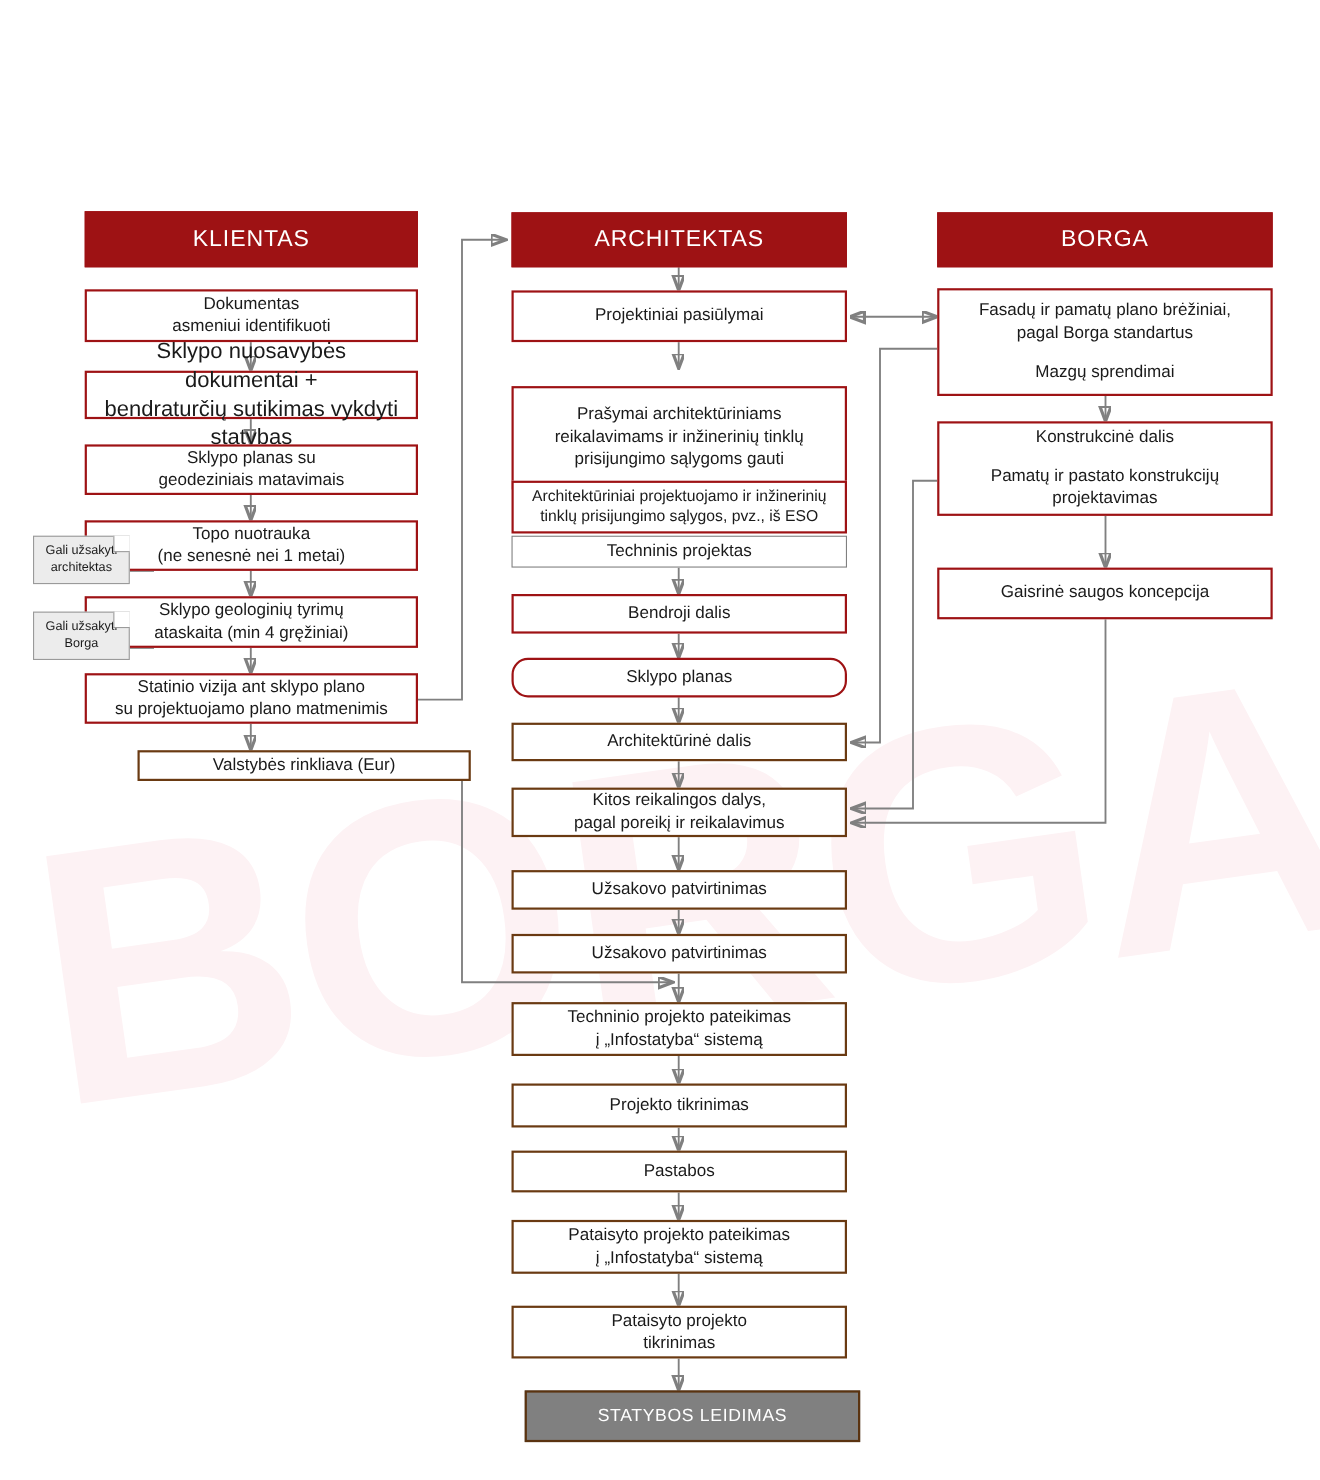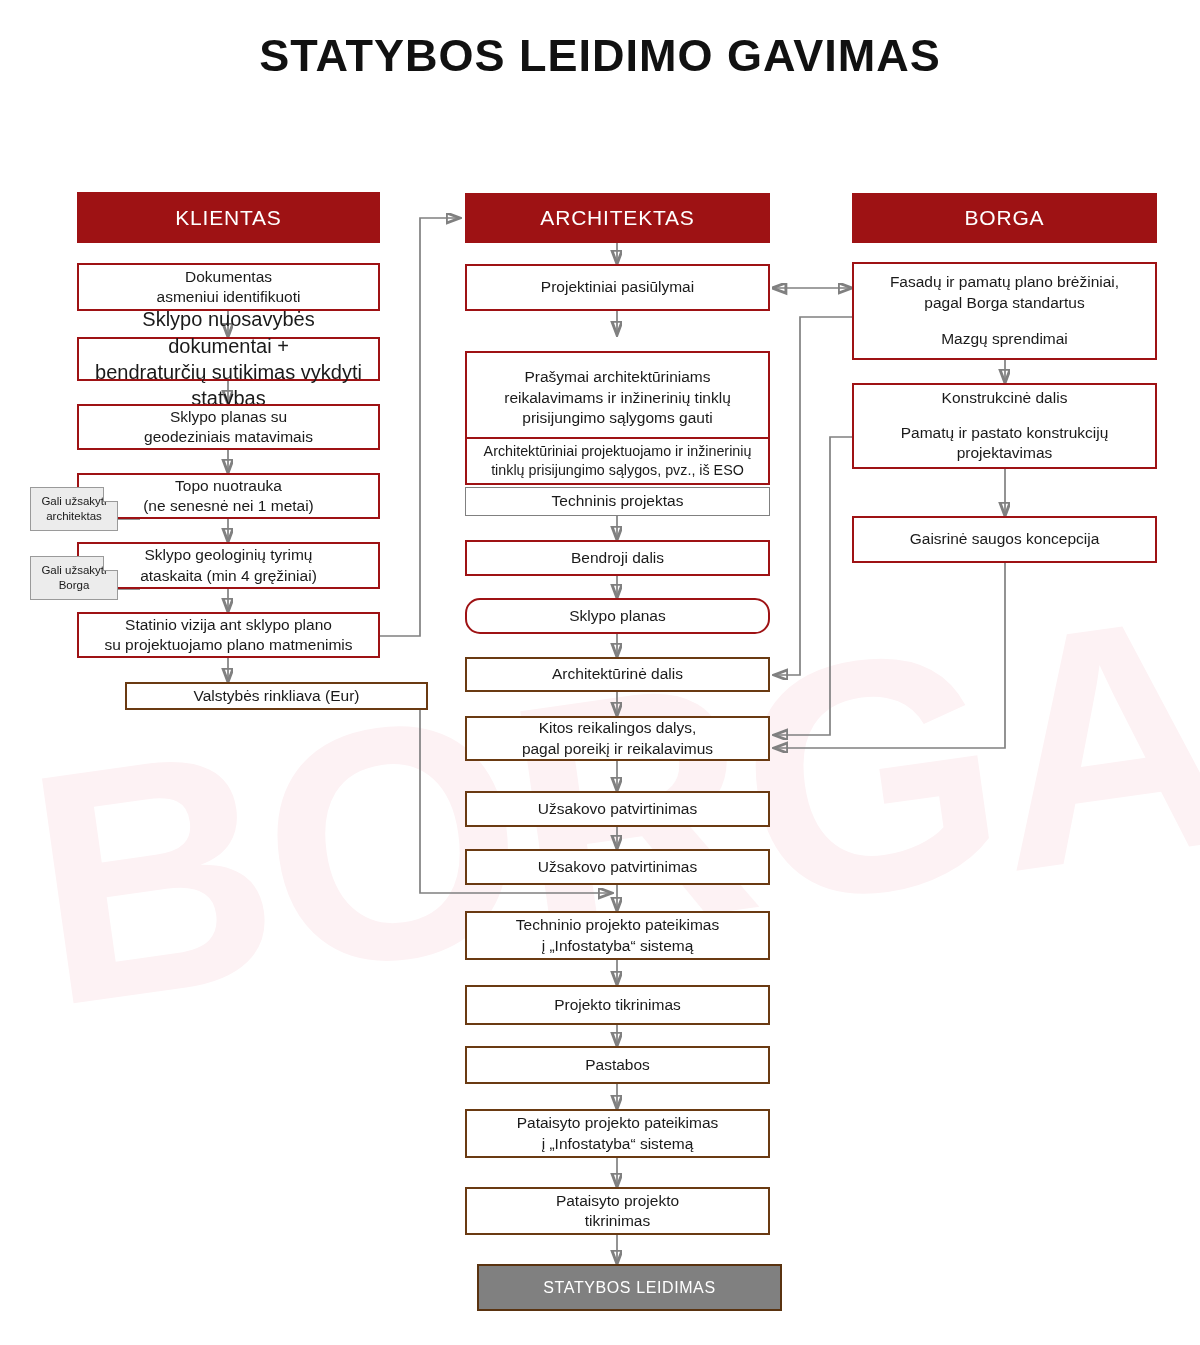--- a/index.html
+++ b/index.html
@@ -82,21 +82,20 @@
   svg.links{position:absolute;left:0;top:0;width:1200px;height:1345px;z-index:2;overflow:visible;}
   svg.links path, svg.links line{fill:none;stroke:#808080;stroke-width:1.7px;}
 </style>
 </head>
 <body>
 
 <div id="canvas">
 
   <div class="watermark">BORGA</div>
 
-  <div class="title">STATYBOS LEIDIMO GAVIMAS</div>
 
   <svg class="links" viewBox="0 0 1200 1345">
     <defs>
       <marker id="ah" markerWidth="9" markerHeight="9" refX="8" refY="3" orient="auto" markerUnits="strokeWidth">
         <path d="M0,0 L8,3 L0,6 z" fill="#808080" stroke="none"></path>
       </marker>
       <marker id="ahs" markerWidth="9" markerHeight="9" refX="1" refY="3" orient="auto" markerUnits="strokeWidth">
         <path d="M8,0 L0,3 L8,6 z" fill="#808080" stroke="none"></path>
       </marker>
     </defs>

